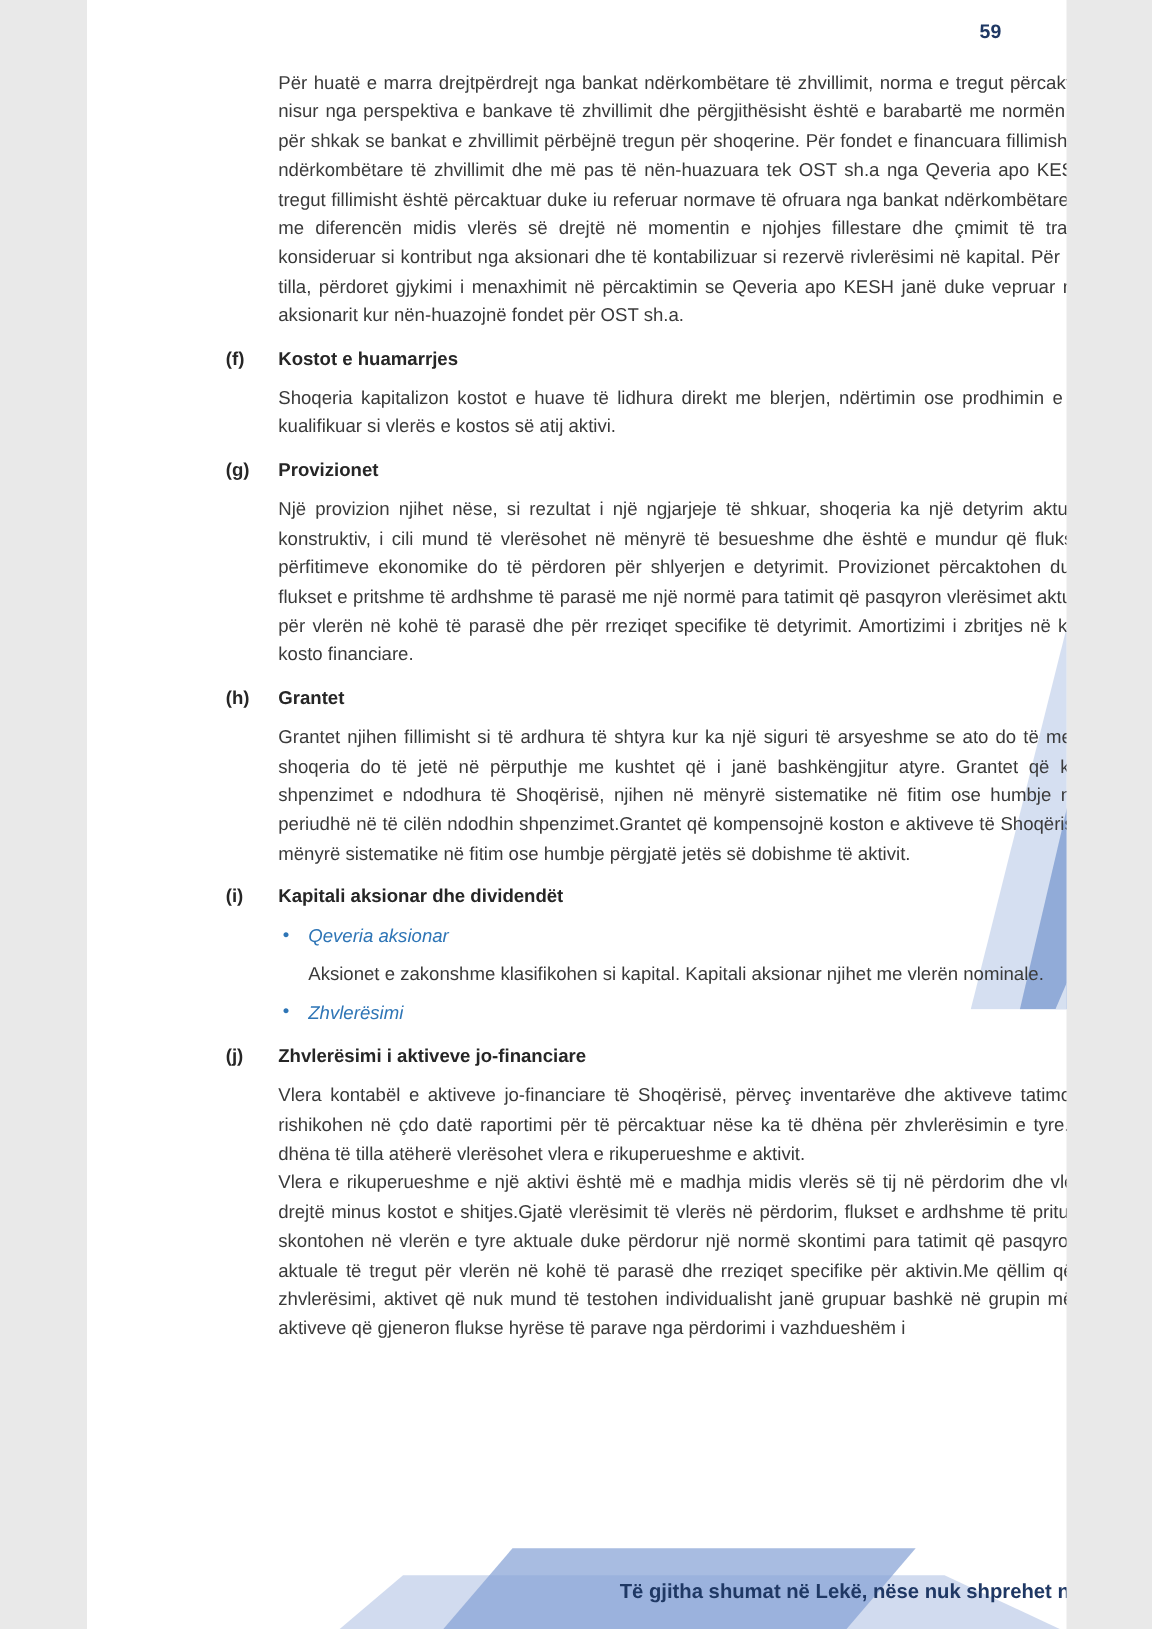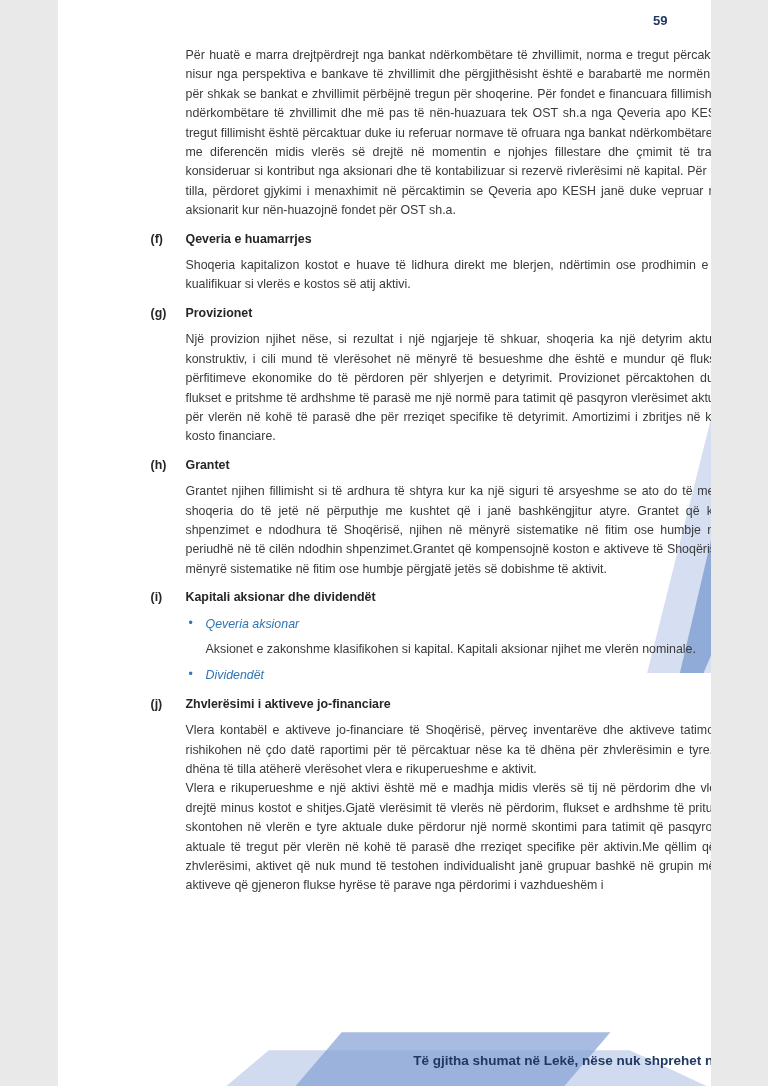--- a/index.html
+++ b/index.html
@@ -59,36 +59,36 @@
     <div class="wm wm-band-light"></div>
     <div class="wm wm-shape-medium"></div>
     <div class="wm wm-counter-light"></div>
     <div class="wm wm-notch-white"></div>
     <div class="wm wm-tri-medium"></div>
   </div>
 
   <div class="content" id="content">
       <p class="para">Për huatë e marra drejtpërdrejt nga bankat ndërkombëtare të zhvillimit, norma e tregut përcaktohet duke u nisur nga perspektiva e bankave të zhvillimit dhe përgjithësisht është e barabartë me normën e kontratës, për shkak se bankat e zhvillimit përbëjnë tregun për shoqerine. Për fondet e financuara fillimisht nga bankat ndërkombëtare të zhvillimit dhe më pas të nën-huazuara tek OST sh.a nga Qeveria apo KESH, norma e tregut fillimisht është përcaktuar duke iu referuar normave të ofruara nga bankat ndërkombëtare të zhvillimit, me diferencën midis vlerës së drejtë në momentin e njohjes fillestare dhe çmimit të transaksionit,të konsideruar si kontribut nga aksionari dhe të kontabilizuar si rezervë rivlerësimi në kapital. Për huamarrje të tilla, përdoret gjykimi i menaxhimit në përcaktimin se Qeveria apo KESH janë duke vepruar në cilësinë e aksionarit kur nën-huazojnë fondet për OST sh.a.</p>
       <div class="section">
-        <div class="sec-head"><span class="sec-label">(f)</span><span class="sec-title">Qeveria e huamarrjes</span></div>
+        <div class="sec-head"><span class="sec-label">(f)</span><span class="sec-title">Kostot e huamarrjes</span></div>
         <p class="para">Shoqeria kapitalizon kostot e huave të lidhura direkt me blerjen, ndërtimin ose prodhimin e një aktivi të kualifikuar si vlerës e kostos së atij aktivi.</p>
       </div>
       <div class="section">
         <div class="sec-head"><span class="sec-label">(g)</span><span class="sec-title">Provizionet</span></div>
         <p class="para">Një provizion njihet nëse, si rezultat i një ngjarjeje të shkuar, shoqeria ka një detyrim aktual ligjor apo konstruktiv, i cili mund të vlerësohet në mënyrë të besueshme dhe është e mundur që flukse dalëse të përfitimeve ekonomike do të përdoren për shlyerjen e detyrimit. Provizionet përcaktohen duke skontuar flukset e pritshme të ardhshme të parasë me një normë para tatimit që pasqyron vlerësimet aktuale të tregut për vlerën në kohë të parasë dhe për rreziqet specifike të detyrimit. Amortizimi i zbritjes në kohë njihet si kosto financiare.</p>
       </div>
       <div class="section">
         <div class="sec-head"><span class="sec-label">(h)</span><span class="sec-title">Grantet</span></div>
         <p class="para">Grantet njihen fillimisht si të ardhura të shtyra kur ka një siguri të arsyeshme se ato do të merren dhe që shoqeria do të jetë në përputhje me kushtet që i janë bashkëngjitur atyre. Grantet që kompensojnë shpenzimet e ndodhura të Shoqërisë, njihen në mënyrë sistematike në fitim ose humbje në të njëjtën periudhë në të cilën ndodhin shpenzimet.Grantet që kompensojnë koston e aktiveve të Shoqërisë, njihen në mënyrë sistematike në fitim ose humbje përgjatë jetës së dobishme të aktivit.</p>
       </div>
       <div class="section">
         <div class="sec-head"><span class="sec-label">(i)</span><span class="sec-title">Kapitali aksionar dhe dividendët</span></div>
         <div class="bullet-item"><span class="bullet-dot">•</span><span class="bullet-label">Qeveria aksionar</span></div>
         <p class="para bullet-para">Aksionet e zakonshme klasifikohen si kapital. Kapitali aksionar njihet me vlerën nominale.</p>
-        <div class="bullet-item"><span class="bullet-dot">•</span><span class="bullet-label">Dividendët</span></div>
+        <div class="bullet-item"><span class="bullet-dot">•</span><span class="bullet-label">Zhvlerësimi</span></div>
       </div>
       <div class="section">
         <div class="sec-head"><span class="sec-label">(j)</span><span class="sec-title">Zhvlerësimi i aktiveve jo-financiare</span></div>
         <p class="para">Vlera kontabël e aktiveve jo-financiare të Shoqërisë, përveç inventarëve dhe aktiveve tatimore të shtyra rishikohen në çdo datë raportimi për të përcaktuar nëse ka të dhëna për zhvlerësimin e tyre. Nëse ka të dhëna të tilla atëherë vlerësohet vlera e rikuperueshme e aktivit.</p>
         <p class="para">Vlera e rikuperueshme e një aktivi është më e madhja midis vlerës së tij në përdorim dhe vlerës së tij të drejtë minus kostot e shitjes.Gjatë vlerësimit të vlerës në përdorim, flukset e ardhshme të pritura të parasë skontohen në vlerën e tyre aktuale duke përdorur një normë skontimi para tatimit që pasqyron vlerësimet aktuale të tregut për vlerën në kohë të parasë dhe rreziqet specifike për aktivin.Me qëllim që të testohet zhvlerësimi, aktivet që nuk mund të testohen individualisht janë grupuar bashkë në grupin më të vogël të aktiveve që gjeneron flukse hyrëse të parave nga përdorimi i vazhdueshëm i</p>
       </div>
     </div>
 
   <div class="footer">
     <div class="f-shape f-back"></div>

